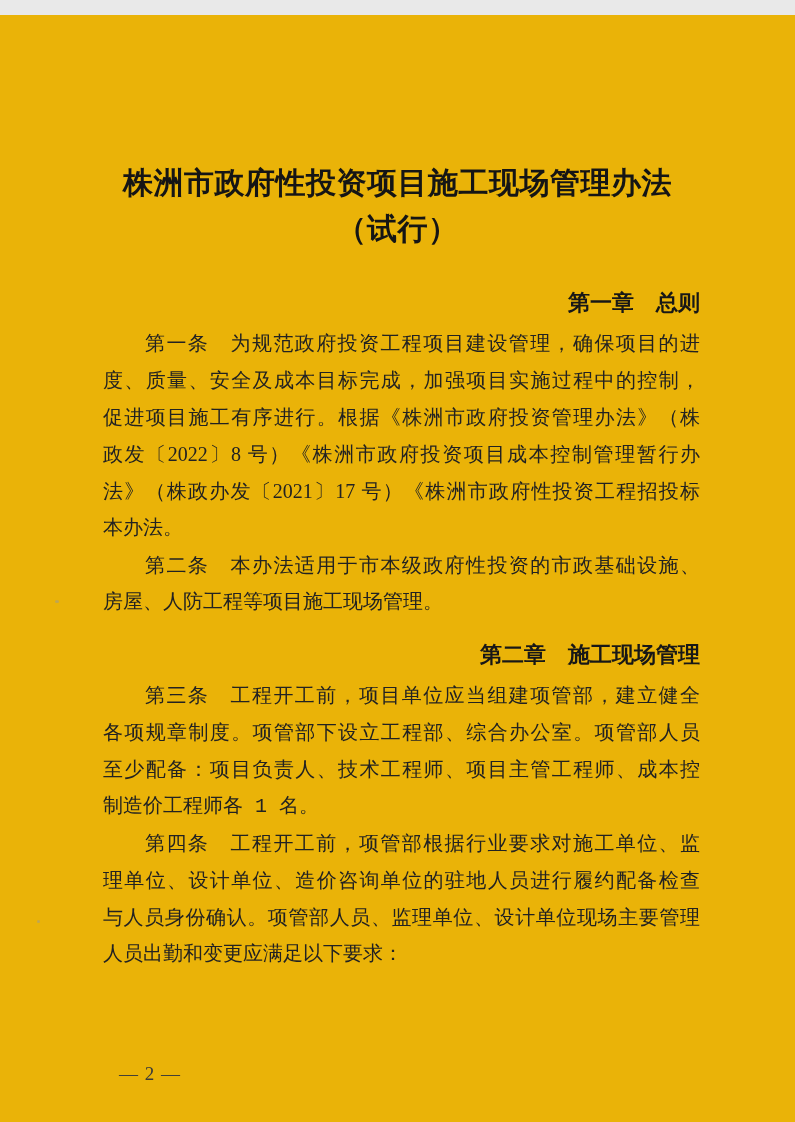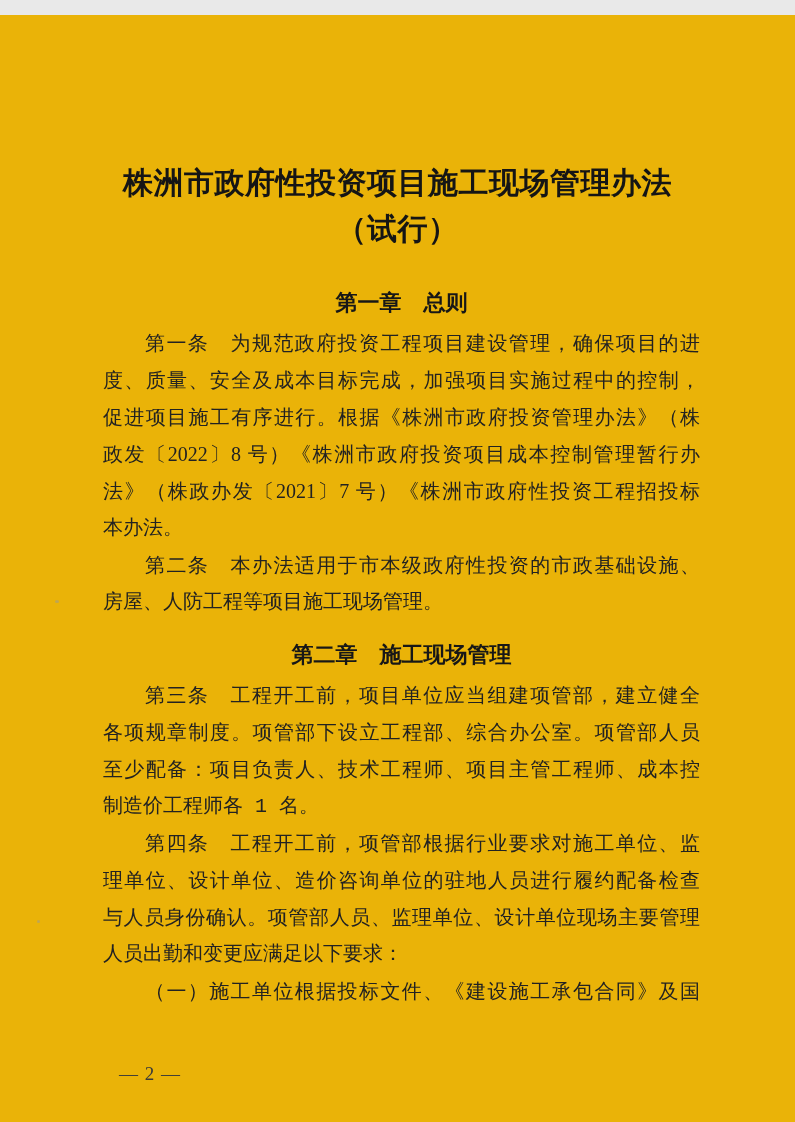--- a/index.html
+++ b/index.html
@@ -30,21 +30,21 @@
   .doc-body {
     margin-left: 103px;
     width: 597px;
   }
   .blk { margin: 0; }
   .chapter {
     font-family: "Liberation Sans", "DejaVu Sans", sans-serif;
     font-weight: bold;
     font-size: 22px;
     line-height: 37px;
-    text-align: center;
+    text-align: right;
     color: #171717;
     margin-top: 15px;
     margin-bottom: 4px;
   }
   .doc-body > .chapter:first-child {
     margin-top: 32px;
   }
   .line {
     font-size: 20px;
     line-height: 37px;
@@ -86,34 +86,33 @@
 
   <div class="doc-title">株洲市政府性投资项目施工现场管理办法</div>
   <div class="doc-title">（试行）</div>
 
   <div class="doc-body">
       <div class="blk chapter">第一章　总则</div>
       <div class="blk line indent">第一条　为规范政府投资工程项目建设管理，确保项目的进</div>
       <div class="blk line">度、质量、安全及成本目标完成，加强项目实施过程中的控制，</div>
       <div class="blk line">促进项目施工有序进行。根据《株洲市政府投资管理办法》（株</div>
       <div class="blk line">政发〔2022〕8 号）《株洲市政府投资项目成本控制管理暂行办</div>
-      <div class="blk line">法》（株政办发〔2021〕7 号）《株洲市政府性投资工程招投标</div>
+      <div class="blk line">法》（株政办发〔2021〕17 号）《株洲市政府性投资工程招投标</div>
       <div class="blk line end">本办法。</div>
       <div class="blk line indent">第二条　本办法适用于市本级政府性投资的市政基础设施、</div>
       <div class="blk line end">房屋、人防工程等项目施工现场管理。</div>
       <div class="blk chapter">第二章　施工现场管理</div>
       <div class="blk line indent">第三条　工程开工前，项目单位应当组建项管部，建立健全</div>
       <div class="blk line">各项规章制度。项管部下设立工程部、综合办公室。项管部人员</div>
       <div class="blk line">至少配备：项目负责人、技术工程师、项目主管工程师、成本控</div>
       <div class="blk line end">制造价工程师各 1 名。</div>
       <div class="blk line indent">第四条　工程开工前，项管部根据行业要求对施工单位、监</div>
       <div class="blk line">理单位、设计单位、造价咨询单位的驻地人员进行履约配备检查</div>
       <div class="blk line">与人员身份确认。项管部人员、监理单位、设计单位现场主要管理</div>
       <div class="blk line end">人员出勤和变更应满足以下要求：</div>
-      <div class="blk line indent">（一）施工单位根据投标文件、《建设施工承包合同》及国</div>
     </div>
 
   <div class="page-footer">— 2 —</div>
 
   <div class="artifact-dot d1"></div>
   <div class="artifact-dot d2"></div>
 
 </div>
 
 </body></html>

